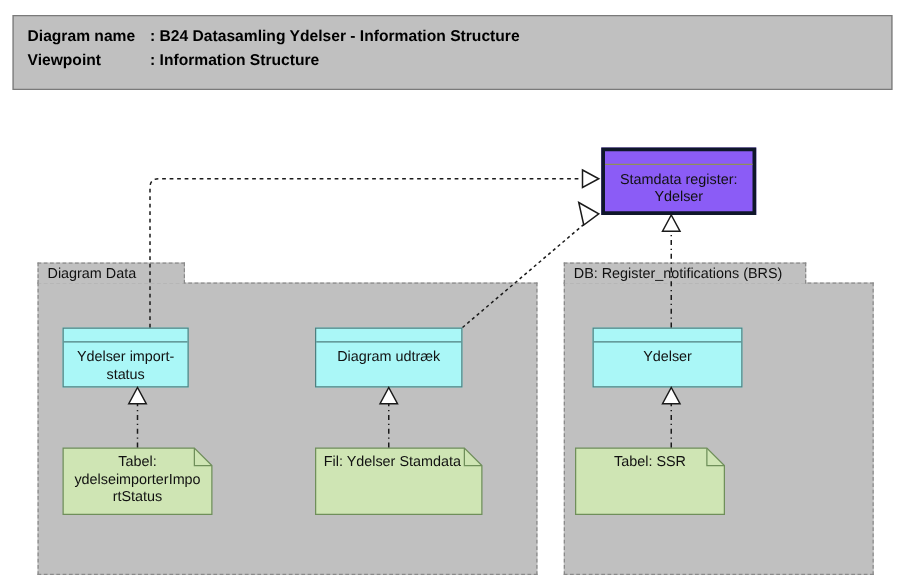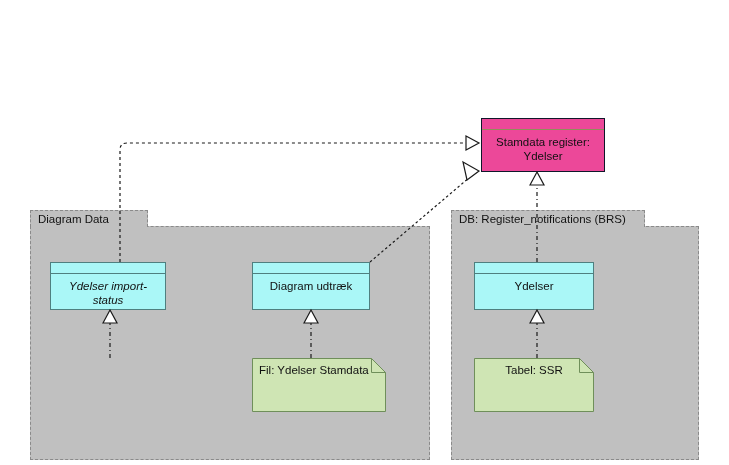--- a/index.html
+++ b/index.html
@@ -128,22 +128,22 @@
     box-sizing: border-box;
   }
   .artifact .label.left {
     text-align: left;
     padding-left: 7px;
   }
 
   
   .stamdata {
     position: absolute;
-    background: #ec4899;
-    border: 1px solid #0f172a;
+    background: #8b5cf6;
+    border: 3px solid #0f172a;
     box-sizing: border-box;
     z-index: 3;
   }
   .stamdata .bar {
     position: absolute;
     left: 0; right: 0; top: 0;
     height: 11px;
     border-bottom: 1px solid #8f8f5a;
     box-sizing: border-box;
   }
@@ -168,20 +168,30 @@
     height: 465px;
     z-index: 5;
     pointer-events: none;
   }
 </style>
 </head>
 <body>
 
 <div id="canvas">
 
+  <div class="header-banner">
+    <div class="header-row">
+      <span class="header-key">Diagram name</span>
+      <span class="header-val">: B24 Datasamling Ydelser - Information Structure</span>
+    </div>
+    <div class="header-row">
+      <span class="header-key">Viewpoint</span>
+      <span class="header-val">: Information Structure</span>
+    </div>
+  </div>
 
   <div class="group" style="left:30px; top:210px; width:400px; height:250px;">
     <div class="group-tab" style="width:118px;">
       <span>Diagram Data</span>
     </div>
     <div class="group-body" style="top:16px; width:400px; height:234px;"></div>
   </div>
 
   <div class="group" style="left:451px; top:210px; width:248px; height:256px;">
     <div class="group-tab" style="width:194px;">
@@ -189,46 +199,55 @@
     </div>
     <div class="group-body" style="top:16px; width:248px; height:234px;"></div>
   </div>
 
   <div class="stamdata" style="left:481px; top:118px; width:124px; height:54px;">
     <div class="bar"></div>
     <div class="label" style="white-space:pre-line;">Stamdata register:
 Ydelser</div>
   </div>
 
-  <div class="entity" style="left:50px; top:262px; width:116px; height:48px;font-style:italic;">
+  <div class="entity" style="left:50px; top:262px; width:101px; height:48px;">
     <div class="bar"></div>
     <div class="label" style="white-space:pre-line;">Ydelser import-
 status</div>
   </div>
 
   <div class="entity" style="left:252px; top:262px; width:118px; height:48px;">
     <div class="bar"></div>
     <div class="label" style="white-space:pre-line;">Diagram udtræk</div>
   </div>
 
   <div class="entity" style="left:474px; top:262px; width:120px; height:48px;">
     <div class="bar"></div>
     <div class="label" style="white-space:pre-line;">Ydelser</div>
   </div>
 
+  <div class="artifact" style="left:50px; top:358px; width:120px; height:54px;">
+    <svg width="120" height="54" viewBox="0 0 120 54">
+      <path d="M0.5,0.5 H105.5 L119.5,14.5 V53.5 H0.5 Z" fill="#cfe5b4" stroke="#6f8f5a" stroke-width="1"></path>
+      <path d="M105.5,0.5 V14.5 H119.5" fill="none" stroke="#6f8f5a" stroke-width="1"></path>
+    </svg>
+    <div class="label" style="white-space:pre-line;">Tabel:
+ydelseimporterImpo
+rtStatus</div>
+  </div>
 
   <div class="artifact" style="left:252px; top:358px; width:134px; height:54px;">
     <svg width="134" height="54" viewBox="0 0 134 54">
       <path d="M0.5,0.5 H119.5 L133.5,14.5 V53.5 H0.5 Z" fill="#cfe5b4" stroke="#6f8f5a" stroke-width="1"></path>
       <path d="M119.5,0.5 V14.5 H133.5" fill="none" stroke="#6f8f5a" stroke-width="1"></path>
     </svg>
     <div class="label left" style="white-space:pre-line;">Fil: Ydelser Stamdata</div>
   </div>
 
-  <div class="artifact" style="left:474px; top:358px; width:120px; height:54px;">
+  <div class="artifact" style="left:460px; top:358px; width:120px; height:54px;">
     <svg width="120" height="54" viewBox="0 0 120 54">
       <path d="M0.5,0.5 H105.5 L119.5,14.5 V53.5 H0.5 Z" fill="#cfe5b4" stroke="#6f8f5a" stroke-width="1"></path>
       <path d="M105.5,0.5 V14.5 H119.5" fill="none" stroke="#6f8f5a" stroke-width="1"></path>
     </svg>
     <div class="label" style="white-space:pre-line;">Tabel: SSR</div>
   </div>
 
   <svg id="connectors" viewBox="0 0 729 465">
 
     <g>

